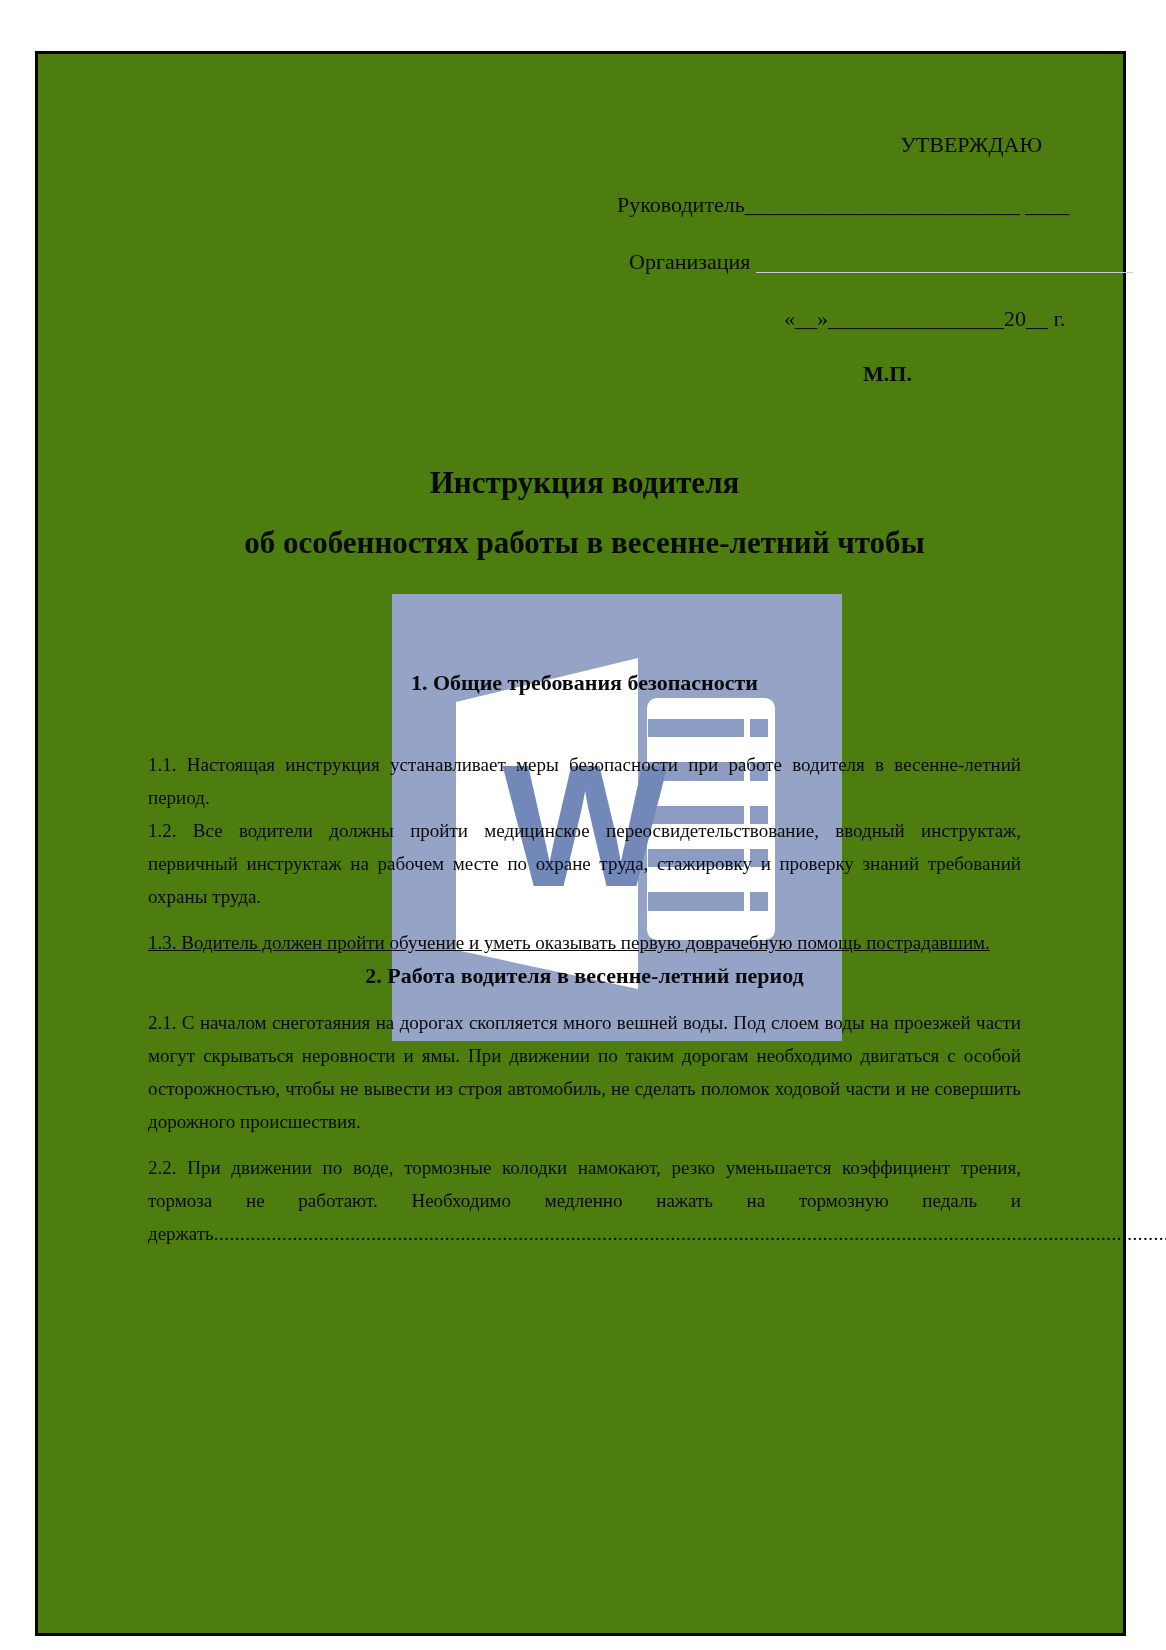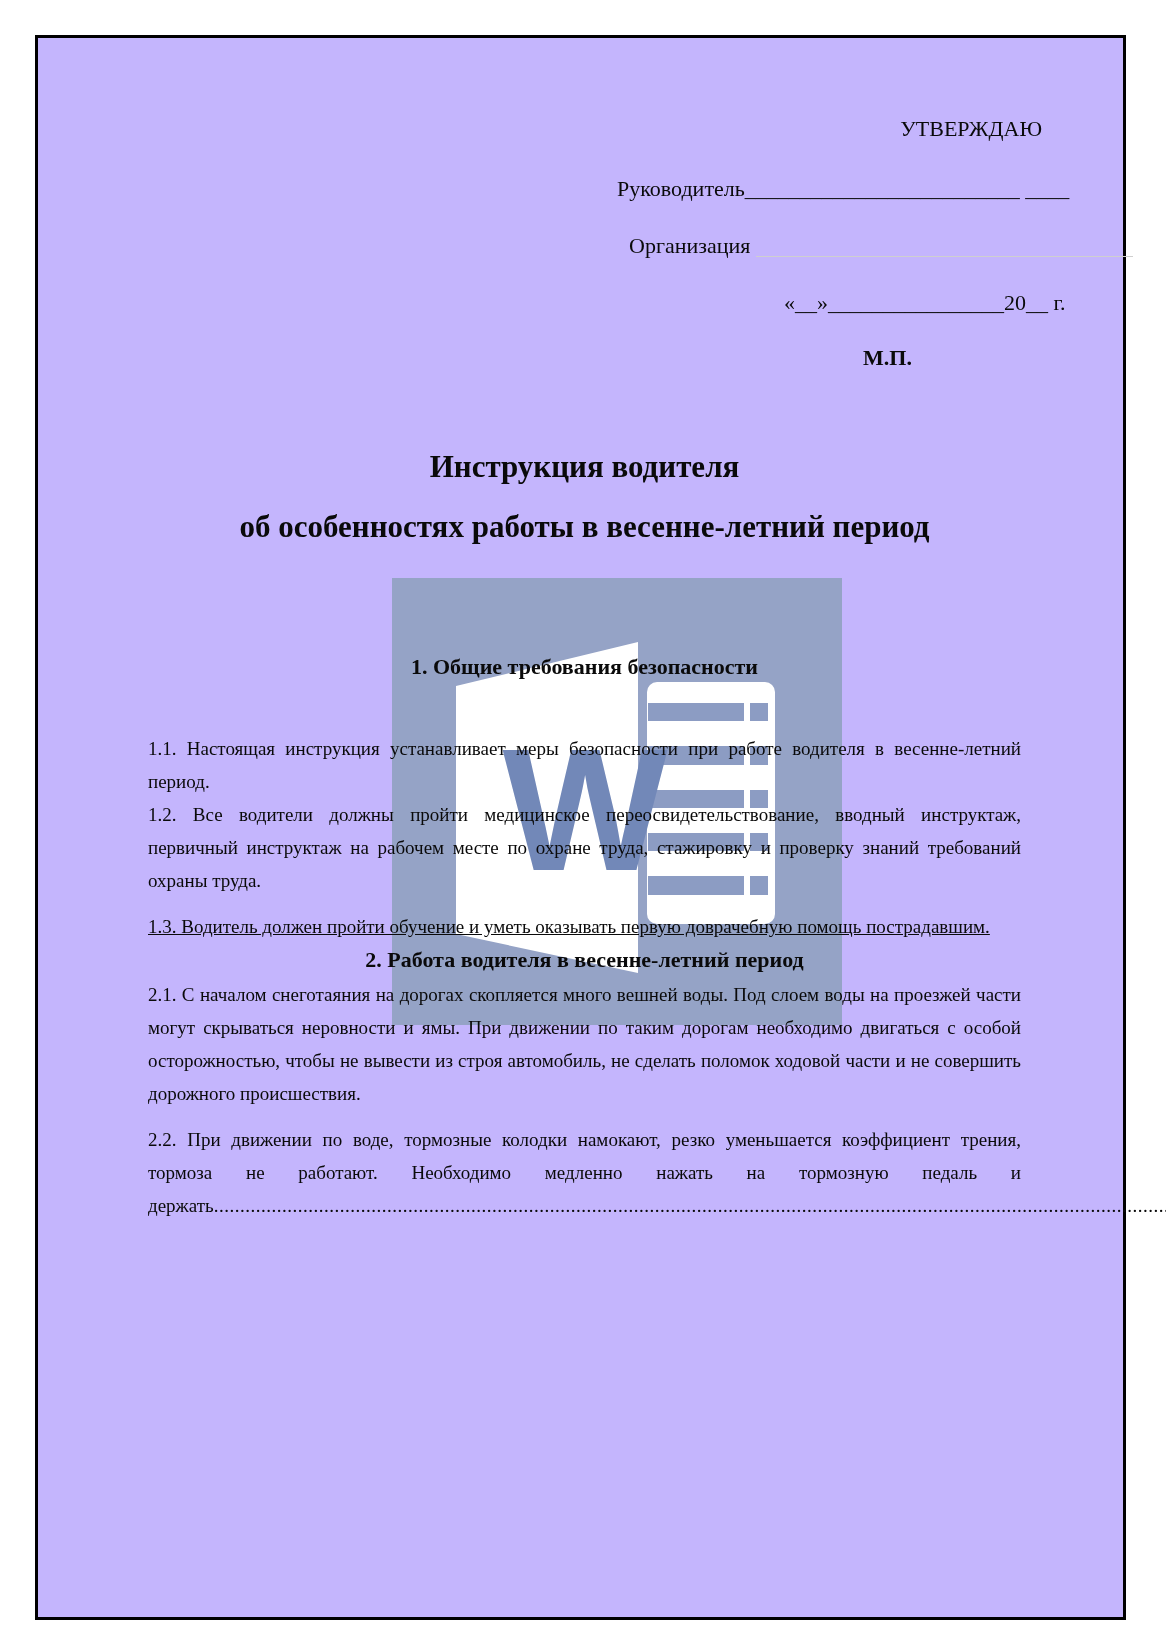--- a/index.html
+++ b/index.html
@@ -2,22 +2,22 @@
 <html lang="ru" style="--wm_bg: #95a3c6; --wm_stripe: #8c9cc3; --wm_accent: #7288b8; --page_border: #000000; --blank_line_gray: #cfcfcf;"><head>
 <meta charset="utf-8">
 <style>
   html,body{margin:0;padding:0;}
   body{
     width:1166px;height:1650px;position:relative;background:#ffffff;
     font-family:"Liberation Serif","DejaVu Serif",serif;color:#0a0a0a;
     -webkit-font-smoothing:antialiased;
   }
   .sheet{
-    position:absolute;left:35px;top:35px;width:1085px;height:1579px;
-    border:3px solid #000;box-sizing:content-box;background:#c4b5fd;
+    position:absolute;left:35px;top:51px;width:1085px;height:1579px;
+    border:3px solid #000;box-sizing:content-box;background:#4d7c0f;
   }
   
   .apr{position:absolute;font-size:22px;line-height:28px;white-space:nowrap;z-index:2;}
   .apr-approve{top:77px;right:81px;}
   .apr-head{top:137px;left:579px;}
   .apr-org{top:194px;left:591px;width:504px;display:flex;align-items:flex-start;}
   .org-blank{flex:1 1 auto;height:24px;border-bottom:1px solid var(--blank_line_gray,#cfcfcf);margin-left:6px;}
   .apr-date{top:251px;left:746px;}
   .apr-stamp{top:306px;left:825px;font-weight:bold;}
   
@@ -36,21 +36,21 @@
     font-size:22px;line-height:33px;
   }
   .sec1-heading{margin-top:93px;}
   .sec2-heading{}
   .para{
     margin:0;font-size:19px;line-height:33px;text-align:justify;
   }
   .p11{margin-top:49px;}
   .p12{}
   .p13{margin-top:13px;text-decoration:underline;}
-  .p21{margin-top:2px;}
+  .p21{margin-top:14px;}
   .p22{margin-top:13px;}
   .dots{word-break:break-all;letter-spacing:0.5px;}
 </style>
 </head>
 <body>
 
 <div class="sheet">
 
   <div class="apr apr-approve">УТВЕРЖДАЮ</div>
   <div class="apr apr-head">Руководитель_________________________ ____</div>
@@ -78,21 +78,21 @@
         <rect x="358" y="298" width="18" height="19"></rect>
     </g>
 
     <polygon points="64,108 246,64 246,395 64,356" fill="#ffffff"></polygon>
     <text x="193" y="292" text-anchor="middle" font-family="Liberation Sans, sans-serif" font-weight="bold" font-size="175" style="fill:var(--wm_accent,#7288b8)">W</text>
   </svg>
 
   <div class="content">
     <h1 class="doc-title">
       <div>Инструкция водителя</div>
-      <div>об особенностях работы в весенне-летний период</div>
+      <div>об особенностях работы в весенне-летний чтобы</div>
     </h1>
 
     <h2 class="sec-heading sec1-heading">1. Общие требования безопасности</h2>
     <p class="para p11">1.1. Настоящая инструкция устанавливает меры безопасности при работе водителя в весенне-летний период.</p>
     <p class="para p12">1.2. Все водители должны пройти медицинское переосвидетельствование, вводный инструктаж, первичный инструктаж на рабочем месте по охране труда, стажировку и проверку знаний требований охраны труда.</p>
     <p class="para p13">1.3. Водитель должен пройти обучение и уметь оказывать первую доврачебную помощь пострадавшим.</p>
 
     <h2 class="sec-heading sec2-heading">2. Работа водителя в весенне-летний период</h2>
     <p class="para p21">2.1. С началом снеготаяния на дорогах скопляется много вешней воды. Под слоем воды на проезжей части могут скрываться неровности и ямы. При движении по таким дорогам необходимо двигаться с особой осторожностью, чтобы не вывести из строя автомобиль, не сделать поломок ходовой части и не совершить дорожного происшествия.</p>
     <p class="para p22"><span>2.2. При движении по воде, тормозные колодки намокают, резко уменьшается коэффициент трения, тормоза не работают. Необходимо медленно нажать на тормозную педаль и держать</span><span class="dots">............................................................................................................................................................................................................................................................................................................................................................................................................................................................................................................................................................................................................................................</span></p>

